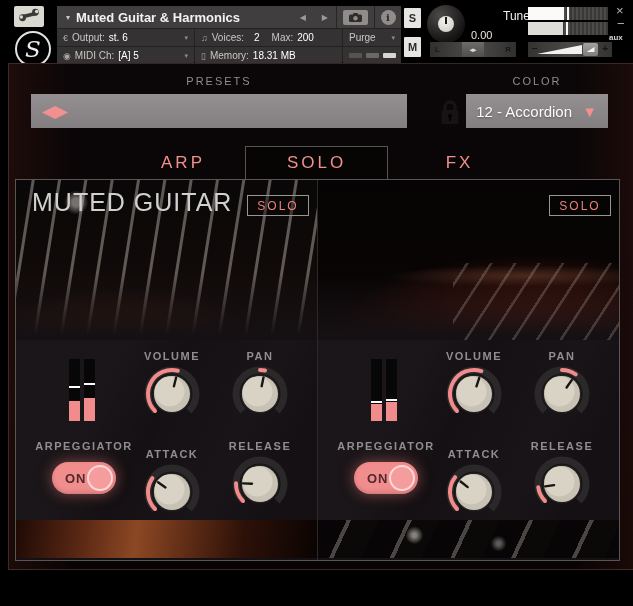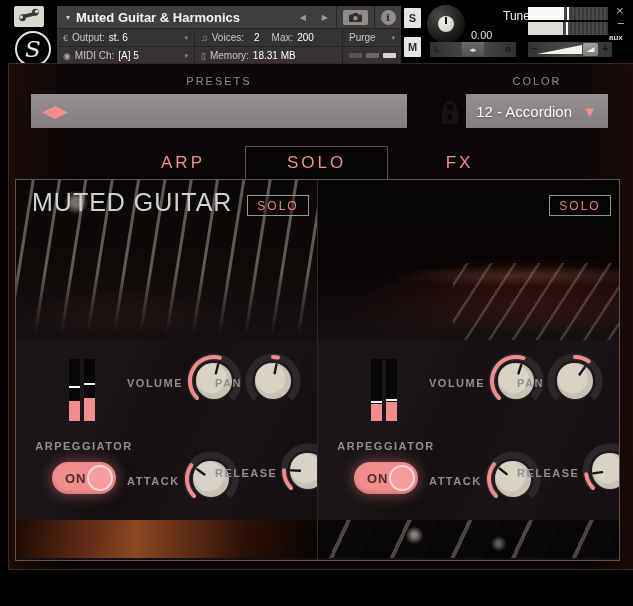--- a/index.html
+++ b/index.html
@@ -116,21 +116,21 @@
   .solo-btn{position:absolute;right:8px;top:15px;width:62px;height:21px;border:1px solid #989492;
     color:#e8817f;font-size:12px;letter-spacing:2px;display:flex;align-items:center;justify-content:center;
     background:rgba(8,6,6,.35);box-sizing:border-box;}
   .controls{position:absolute;left:0;top:160px;right:0;height:180px;background:
     linear-gradient(115deg,rgba(255,255,255,.025) 0 30%,rgba(0,0,0,0) 45%,rgba(255,255,255,.018) 70%,rgba(0,0,0,0) 85%),
     #151013;}
   .meters{position:absolute;left:53px;top:19px;display:flex;gap:4px;}
   .vmeter{position:relative;width:11px;height:62px;background:#080708;}
   .vm-line{position:absolute;left:0;right:0;height:2px;background:#fdfdfd;}
   .vm-fill{position:absolute;left:0;right:0;bottom:0;background:#f28b8b;}
-  .kgroup{position:absolute;width:90px;display:flex;flex-direction:row;align-items:center;}
+  .kgroup{position:absolute;width:90px;display:flex;flex-direction:column;align-items:center;}
   .klabel{font-size:11px;letter-spacing:1.5px;color:#908e8e;font-weight:bold;margin-bottom:1px;}
   .kg-volume{left:111px;top:10px;}
   .kg-pan{left:199px;top:10px;}
   .kg-attack{left:111px;top:108px;}
   .kg-release{left:199px;top:100px;}
   .agroup{left:8px;top:100px;width:120px;display:flex;flex-direction:column;align-items:center;}
   .toggle{margin-top:9px;width:64px;height:32px;border-radius:16px;background:#f28d8d;position:relative;
     display:flex;align-items:center;
     box-shadow:0 0 14px rgba(242,125,125,.5),inset 0 -2px 4px rgba(0,0,0,.15);}
   .tlabel{margin-left:13px;color:#512a2b;font-weight:bold;font-size:13px;letter-spacing:1px;}

